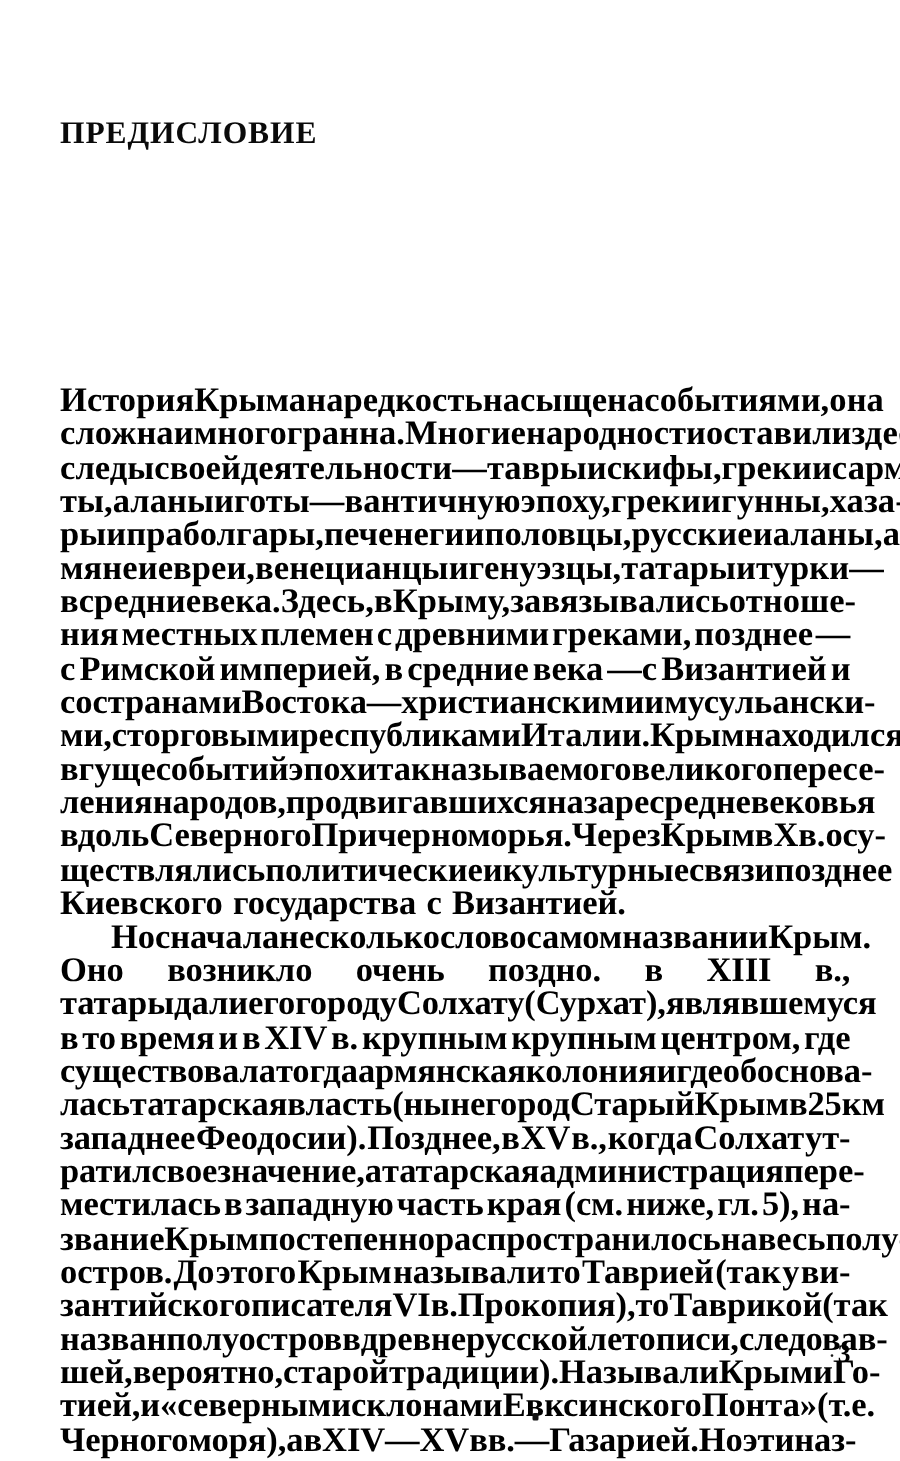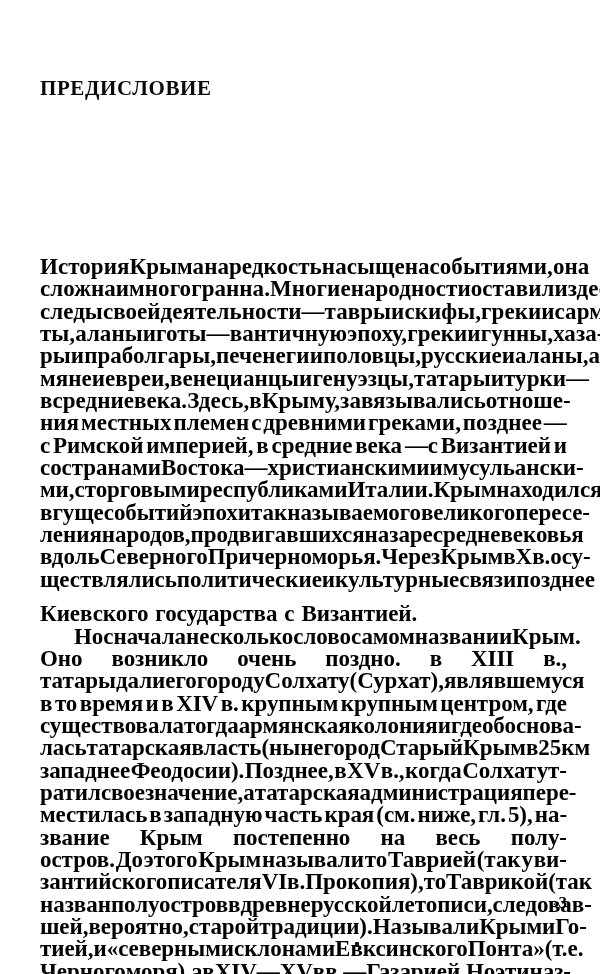--- a/index.html
+++ b/index.html
@@ -51,21 +51,20 @@
     overflow: visible;
   }
 
   
   .text-line.just {
     justify-content: space-between;
   }
   
   .text-line.last {
     justify-content: flex-start;
-    margin-top: 12px;
   }
   .text-line.last .w + .w {
     margin-left: 0.30em;
   }
 
   .text-line.bold {
     font-weight: bold;
     letter-spacing: 0.05px;
   }
   .text-line.reg {
@@ -144,21 +143,21 @@
       <div>
         <div class="text-line reg just"><span class="indent"></span><span class="w">Но</span><span class="w">сначала</span><span class="w">несколько</span><span class="w">слов</span><span class="w">о</span><span class="w">самом</span><span class="w">названии</span><span class="w">Крым.</span></div>
         <div class="text-line reg just"><span class="w">Оно</span><span class="w">возникло</span><span class="w">очень</span><span class="w">поздно.</span><span class="w">в</span><span class="w">XIII</span><span class="w">в.,</span></div>
         <div class="text-line reg just"><span class="w">татары</span><span class="w">дали</span><span class="w">его</span><span class="w">городу</span><span class="w">Солхату</span><span class="w">(Сурхат),</span><span class="w">являвшемуся</span></div>
         <div class="text-line reg just"><span class="w">в</span><span class="w">то</span><span class="w">время</span><span class="w">и</span><span class="w">в</span><span class="w">XIV</span><span class="w">в.</span><span class="w">крупным</span><span class="w">крупным</span><span class="w">центром,</span><span class="w">где</span></div>
         <div class="text-line reg just"><span class="w">существовала</span><span class="w">тогда</span><span class="w">армянская</span><span class="w">колония</span><span class="w">и</span><span class="w">где</span><span class="w">обоснова-</span></div>
         <div class="text-line reg just"><span class="w">лась</span><span class="w">татарская</span><span class="w">власть</span><span class="w">(ныне</span><span class="w">город</span><span class="w">Старый</span><span class="w">Крым</span><span class="w">в</span><span class="w">25</span><span class="w">км</span></div>
         <div class="text-line reg just"><span class="w">западнее</span><span class="w">Феодосии).</span><span class="w">Позднее,</span><span class="w">в</span><span class="w">XV</span><span class="w">в.,</span><span class="w">когда</span><span class="w">Солхат</span><span class="w">ут-</span></div>
         <div class="text-line reg just"><span class="w">ратил</span><span class="w">свое</span><span class="w">значение,</span><span class="w">а</span><span class="w">татарская</span><span class="w">администрация</span><span class="w">пере-</span></div>
         <div class="text-line reg just"><span class="w">местилась</span><span class="w">в</span><span class="w">западную</span><span class="w">часть</span><span class="w">края</span><span class="w">(см.</span><span class="w">ниже,</span><span class="w">гл.</span><span class="w">5),</span><span class="w">на-</span></div>
-        <div class="text-line reg just"><span class="w">звание</span><span class="w">Крым</span><span class="w">постепенно</span><span class="w">на</span><span class="w">весь</span><span class="w">полу-</span></div>
+        <div class="text-line reg just"><span class="w">звание</span><span class="w">Крым</span><span class="w">постепенно</span><span class="w">распространилось</span><span class="w">на</span><span class="w">весь</span><span class="w">полу-</span></div>
         <div class="text-line reg just"><span class="w">остров.</span><span class="w">До</span><span class="w">этого</span><span class="w">Крым</span><span class="w">называли</span><span class="w">то</span><span class="w">Таврией</span><span class="w">(так</span><span class="w">у</span><span class="w">ви-</span></div>
         <div class="text-line reg just"><span class="w">зантийского</span><span class="w">писателя</span><span class="w">VI</span><span class="w">в.</span><span class="w">Прокопия),</span><span class="w">то</span><span class="w">Таврикой</span><span class="w">(так</span></div>
         <div class="text-line reg just"><span class="w">назван</span><span class="w">полуостров</span><span class="w">в</span><span class="w">древнерусской</span><span class="w">летописи,</span><span class="w">следовав-</span></div>
         <div class="text-line reg just"><span class="w">шей,</span><span class="w">вероятно,</span><span class="w">старой</span><span class="w">традиции).</span><span class="w">Называли</span><span class="w">Крым</span><span class="w">и</span><span class="w">Го-</span></div>
         <div class="text-line reg just"><span class="w">тией,</span><span class="w">и</span><span class="w">«северными</span><span class="w">склонами</span><span class="w">Евксинского</span><span class="w">Понта»</span><span class="w">(т.</span><span class="w">е.</span></div>
         <div class="text-line reg just"><span class="w">Черного</span><span class="w">моря),</span><span class="w">а</span><span class="w">в</span><span class="w">XIV—XV</span><span class="w">вв.—</span><span class="w">Газарией.</span><span class="w">Но</span><span class="w">эти</span><span class="w">наз-</span></div>
       </div>
     </div>
 
   <div class="folio">

